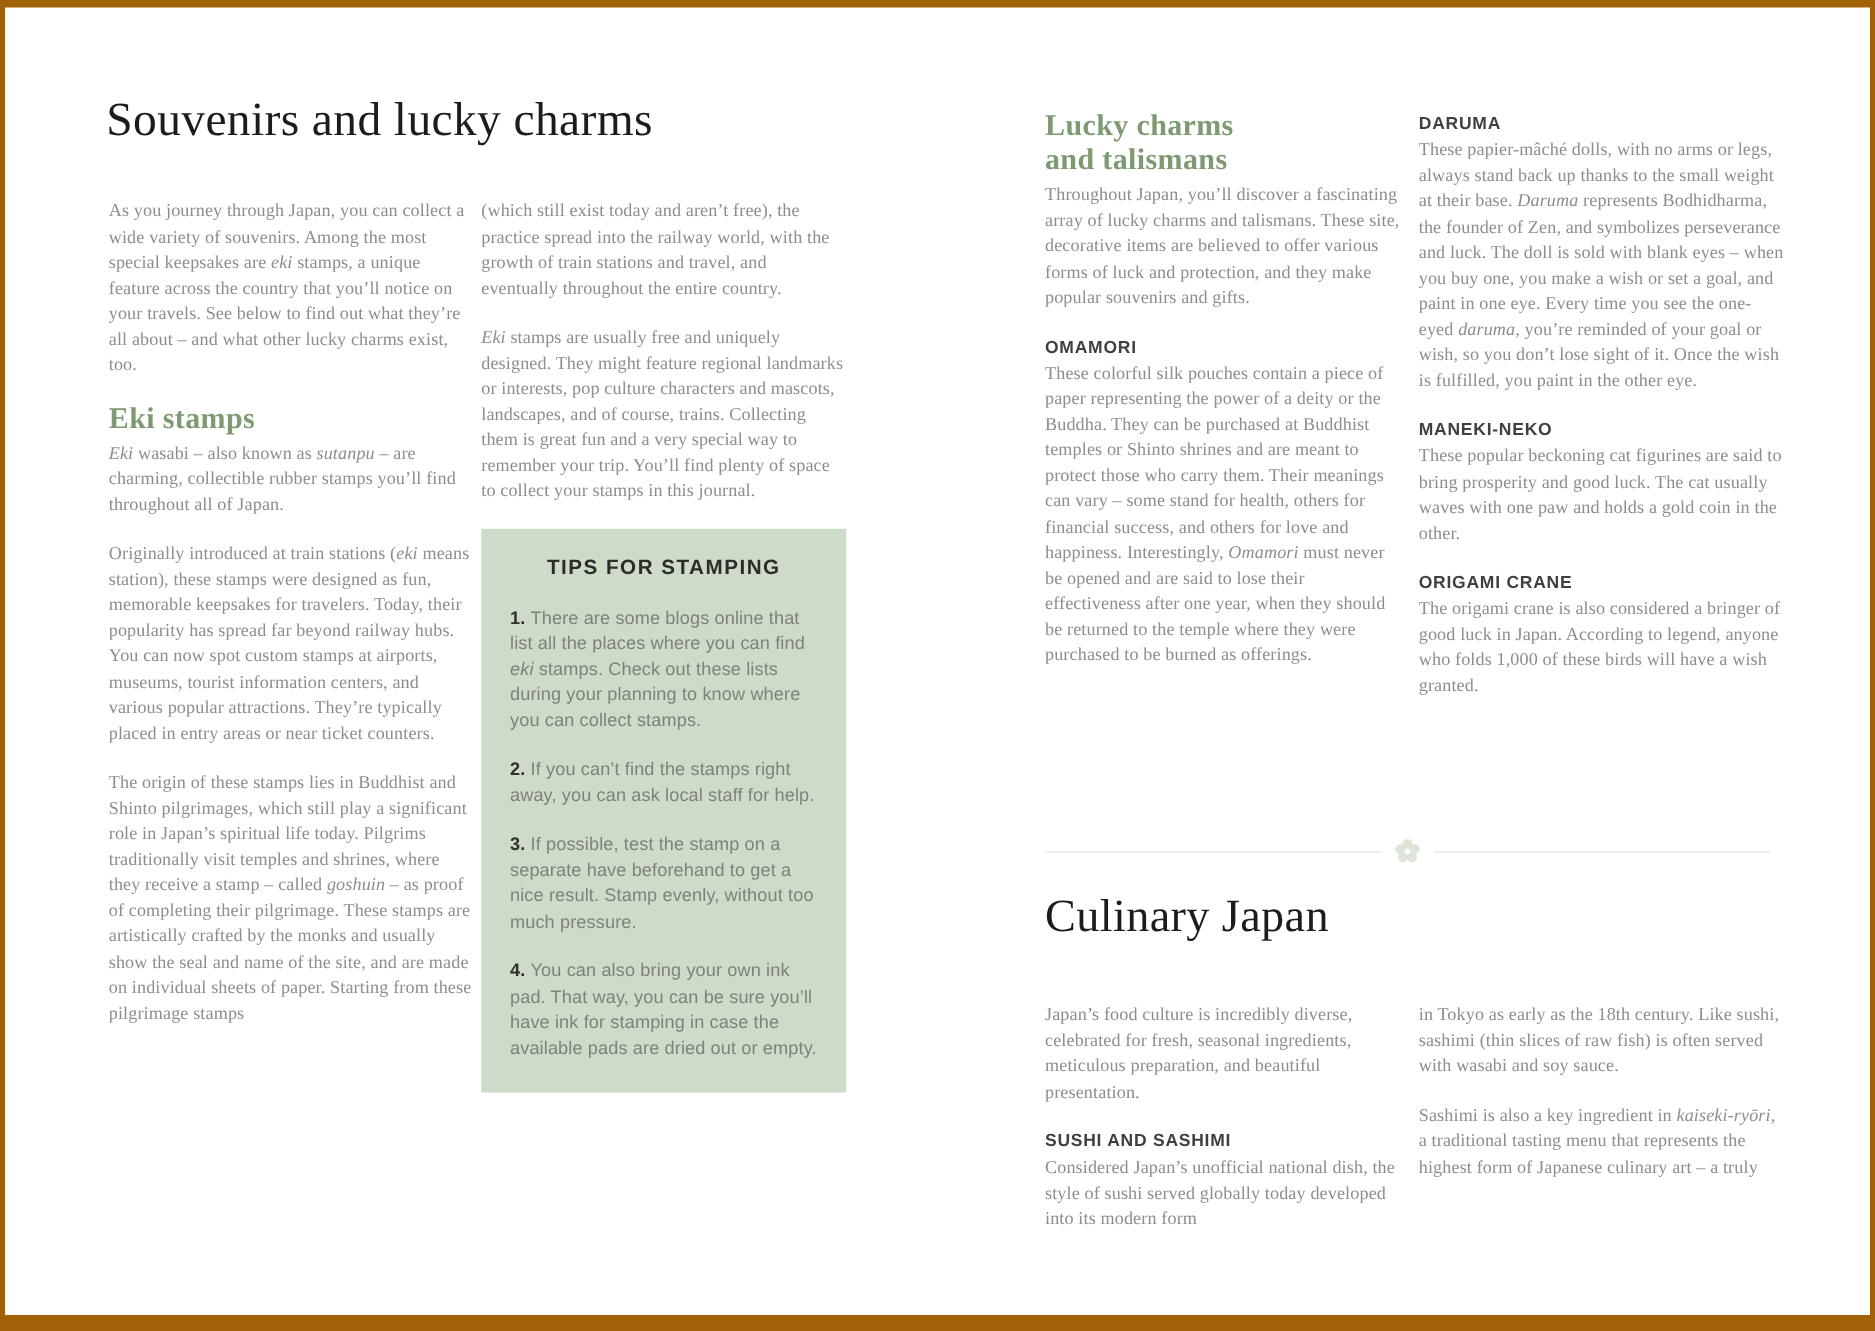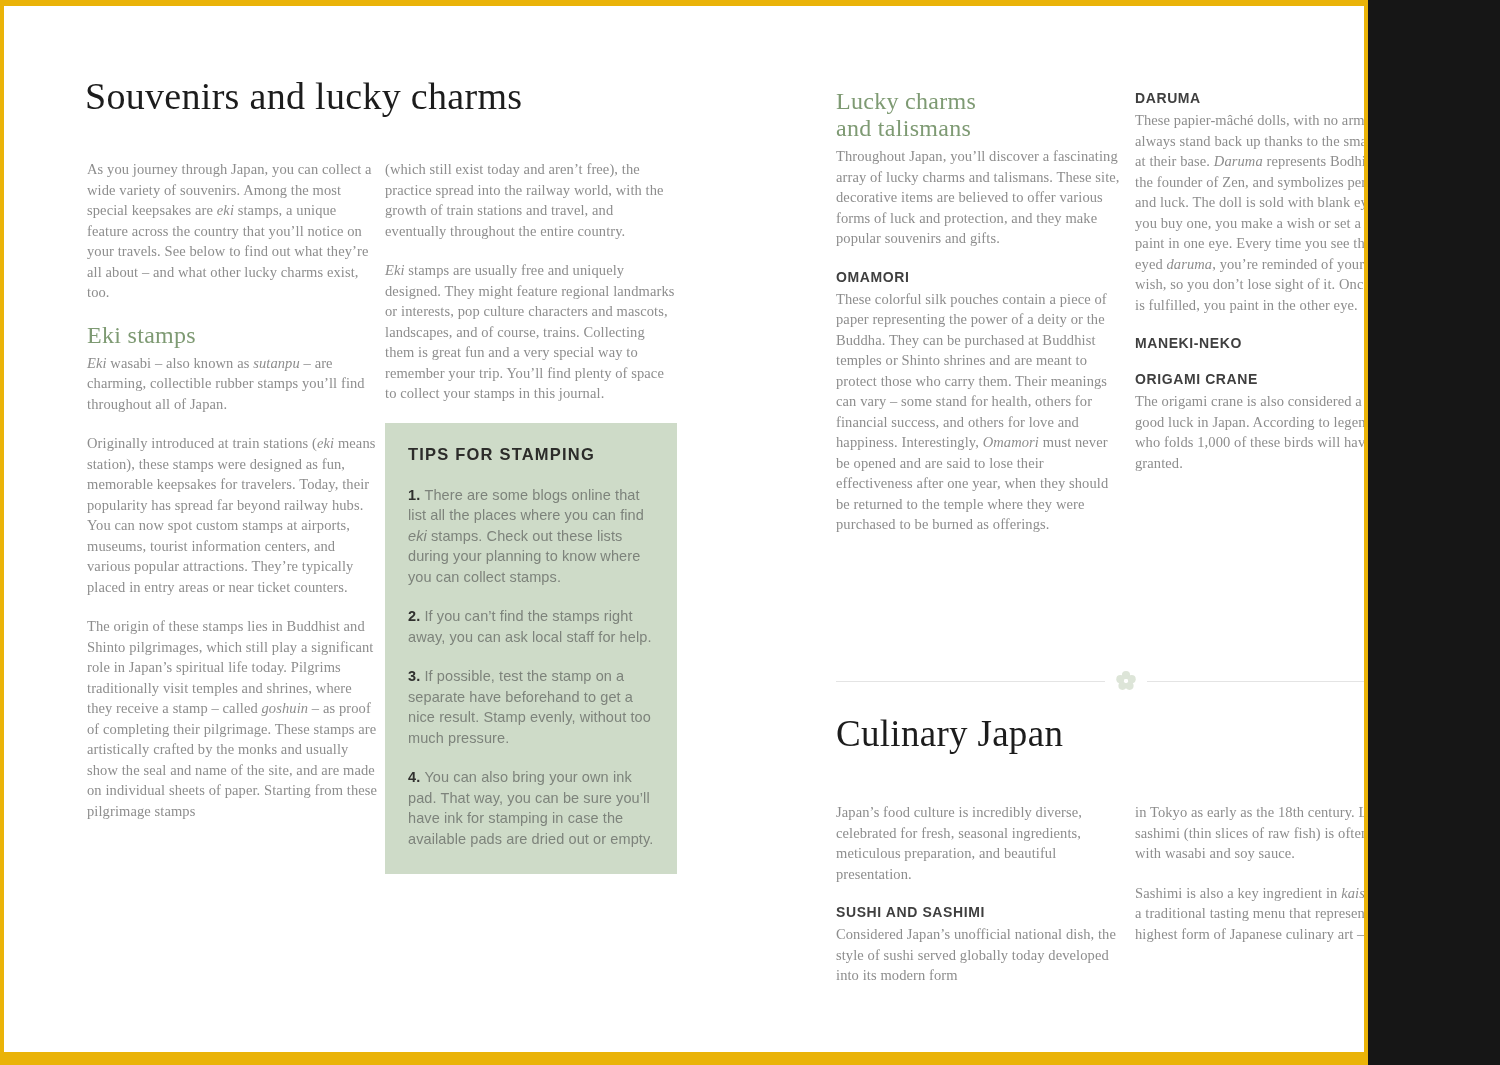--- a/index.html
+++ b/index.html
@@ -1,19 +1,19 @@
 <!DOCTYPE html>
 <html><head>
 <meta charset="utf-8">
 <style>
   html,body{margin:0;padding:0;background:#161616;}
   .page{
     position:relative;
-    width:1368px;height:1065px;
-    background:#eab308;
+    width:1500px;height:1065px;
+    background:#a16207;
     overflow:hidden;
     font-family:"Liberation Sans",sans-serif;
   }
   .sheet{
     position:absolute;
     left:4px;right:4px;top:6px;bottom:13px;
     background:#ffffff;
     overflow:hidden;
   }
   .col{position:absolute;}
@@ -34,38 +34,38 @@
     font-family:"Liberation Serif",serif;font-weight:500;
     font-size:37px;letter-spacing:.3px;color:#1c1c1c;white-space:nowrap;
   }
   p.body{
     margin:0 0 19px 0;
     font-size:14.5px;line-height:20.5px;
     color:#8d8d8d;letter-spacing:.1px;font-family:Liberation Serif, serif;
   }
   h2.green-head{
     margin:13px 0 4px 0;
-    font-family:"Liberation Serif",serif;font-weight:400;
+    font-family:"Liberation Serif",serif;font-weight:700;
     font-size:24px;line-height:27px;color:#7e9a73;letter-spacing:.3px;
   }
   h2.green-head.first{margin-top:0;}
   h4.sub-head{
     margin:20px 0 4px 0;
     font-size:14px;font-weight:700;color:#3f3f3f;letter-spacing:.6px;
   }
   h4.sub-head.first{margin-top:0;}
   .tips-box{
     margin-top:14px;
     background:#cedbc8;
     padding:22px 23px 6px 23px;
     width:246px;
   }
   .tips-box h3{
     margin:0 0 21px 0;
-    font-size:16.5px;font-weight:700;color:#2c2c2a;letter-spacing:1.2px;
+    font-size:16.5px;font-weight:700;color:#2c2c2a;letter-spacing:1.2px;text-align:center;
   }
   .tips-box p{
     margin:0 0 19px 0;
     font-size:14.5px;line-height:20.5px;color:#7d837b;letter-spacing:.1px;
   }
   .tips-box p b, .tips-box p .seg-b{color:#30302e;}
   .divider{
     position:absolute;left:832px;top:664px;width:580px;height:22px;
     display:flex;align-items:center;
   }
@@ -106,20 +106,21 @@
       <h2 class="green-head first"><span>Lucky charms</span><br><span>and talismans</span></h2>
       <p class="body">Throughout Japan, you’ll discover a fascinating array of lucky charms and talismans. These site, decorative items are believed to offer various forms of luck and protection, and they make popular souvenirs and gifts.</p>
       <h4 class="sub-head">OMAMORI</h4>
       <p class="body"><span>These colorful silk pouches contain a piece of paper representing the power of a deity or the Buddha. They can be purchased at Buddhist temples or Shinto shrines and are meant to protect those who carry them. Their meanings can vary – some stand for health, others for financial success, and others for love and happiness. Interestingly, </span><span class="seg-i">Omamori</span><span> must never be opened and are said to lose their effectiveness after one year, when they should be returned to the temple where they were purchased to be burned as offerings.</span></p>
     </div>
 
     <div class="col c4">
       <h4 class="sub-head first">DARUMA</h4>
       <p class="body"><span>These papier-mâché dolls, with no arms or legs, always stand back up thanks to the small weight at their base. </span><span class="seg-i">Daruma</span><span> represents Bodhidharma, the founder of Zen, and symbolizes perseverance and luck. The doll is sold with blank eyes – when you buy one, you make a wish or set a goal, and paint in one eye. Every time you see the one-eyed </span><span class="seg-i">daruma</span><span>, you’re reminded of your goal or wish, so you don’t lose sight of it. Once the wish is fulfilled, you paint in the other eye.</span></p>
       <h4 class="sub-head">MANEKI-NEKO</h4>
+      <p class="body"><span>These popular beckoning cat figurines are said to bring prosperity and good luck. The cat usually waves with one paw and holds a gold coin in the other.</span></p>
       <h4 class="sub-head">ORIGAMI CRANE</h4>
       <p class="body"><span>The origami crane is also considered a bringer of good luck in Japan. According to legend, anyone who folds 1,000 of these birds will have a wish granted.</span></p>
     </div>
 
     <div class="divider">
       <div class="line"></div>
       <svg class="flower" width="24" height="24" viewBox="0 0 24 24">
         <g fill="#dde5d8">
           <circle cx="12" cy="6.2" r="4.1"></circle>
           <circle cx="17.6" cy="10.2" r="4.1"></circle>

